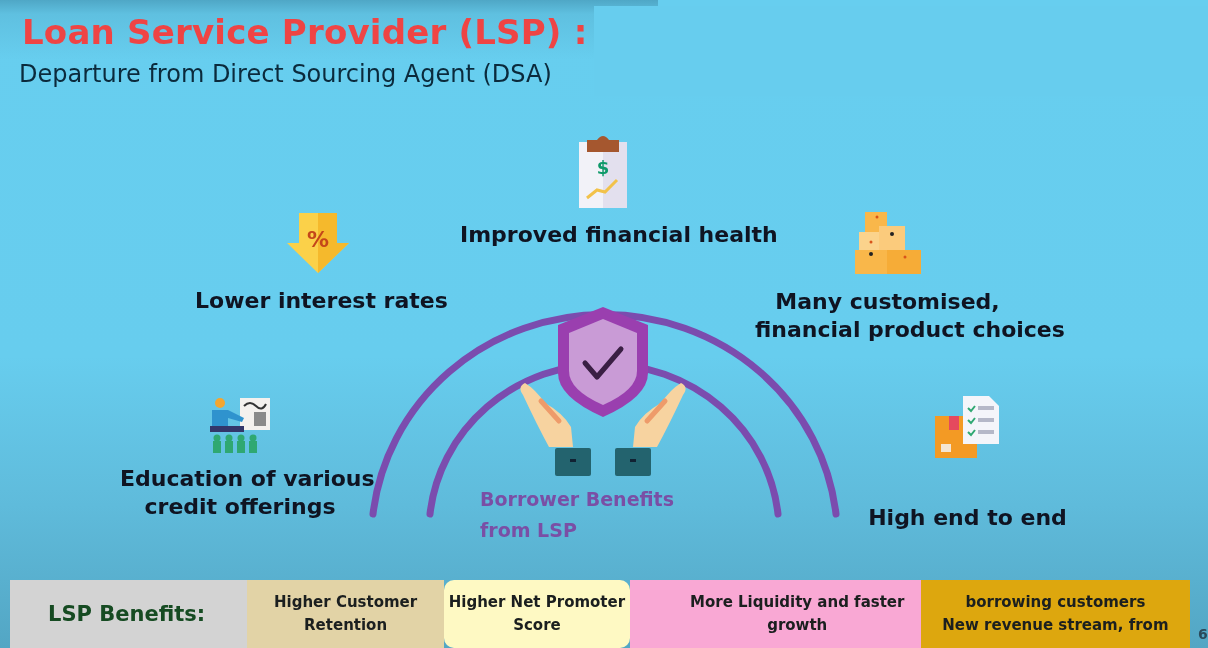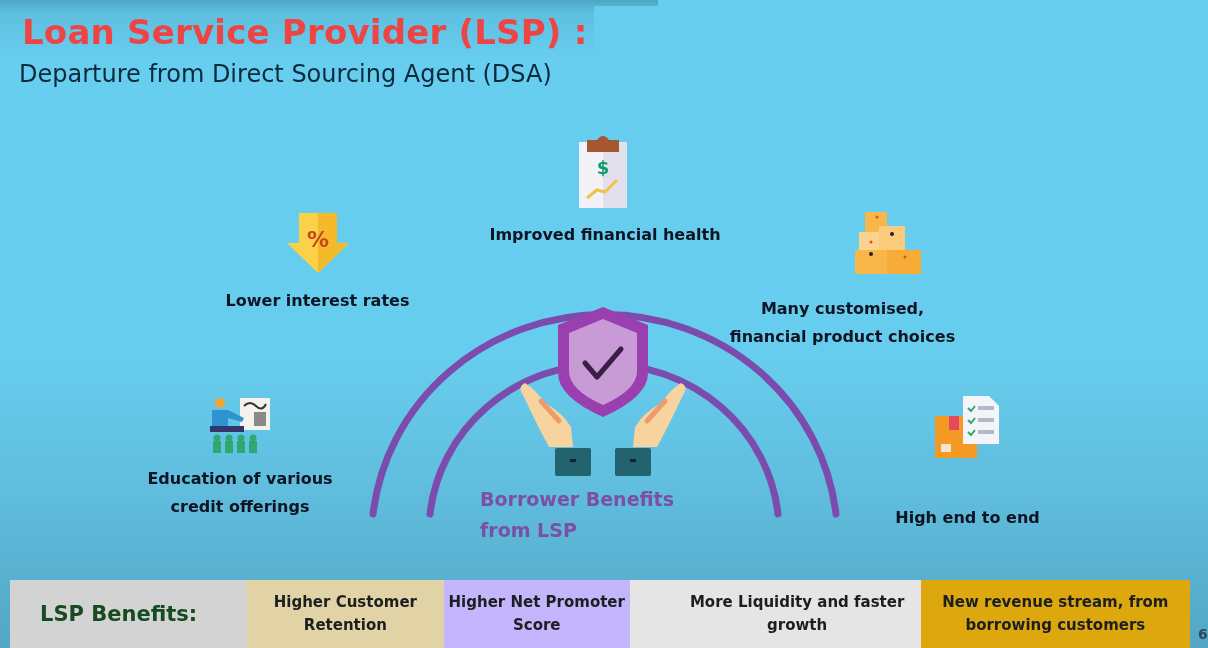--- a/index.html
+++ b/index.html
@@ -4,26 +4,26 @@
 <style>
   html, body { margin:0; padding:0; }
   body { width:1208px; height:648px; overflow:hidden; position:relative;
     font-family:"DejaVu Sans", sans-serif;
     background: linear-gradient(to bottom, #67CEEF 0%, #67CDEE 55%, #5FBBDB 78%, #53A6C4 100%); }
   .topband { position:absolute; left:0; top:0; width:658px; height:60px;
     background: linear-gradient(to bottom, #4FA7C6 0px, #5FC0E0 14px, rgba(103,206,239,0) 60px); }
   .title { position:absolute; left:22px; top:12px; font-size:34px; font-weight:bold; color:#ef4444; letter-spacing:0.2px; white-space:nowrap; }
   .subtitle { position:absolute; left:19px; top:60px; font-size:24px; color:#0b2a3c; white-space:nowrap; }
   .cover { position:absolute; left:594px; top:6px; width:614px; height:90px; background:#67CDEE; }
-  .label { position:absolute; text-align:center; font-weight:bold; font-size:16px; color:#0f1422; line-height:28px; white-space:nowrap; }
+  .label { position:absolute; text-align:center; font-weight:bold; font-size:22px; color:#0f1422; line-height:28px; white-space:nowrap; }
   .icon { position:absolute; }
   .center-label { position:absolute; left:480px; top:484px; width:240px; font-weight:bold; font-size:19px; color:#7a4fa5; line-height:31px; }
   .bar { position:absolute; left:10px; top:580px; width:1180px; height:68px; display:flex; }
   .seg { height:100%; display:flex; align-items:center; justify-content:center; text-align:center; font-weight:bold; font-size:15px; color:#1b1f1f; line-height:23px; }
-  .seg.lead { justify-content:flex-start; padding-left:30px; box-sizing:border-box; font-size:21px; color:#164b22; }
+  .seg.lead { justify-content:flex-start; padding-left:38px; box-sizing:border-box; font-size:21px; color:#164b22; }
   .pagenum { position:absolute; left:1198px; top:626px; font-size:14px; color:#2b4a5b; font-weight:bold; }
 </style>
 </head>
 <body>
 
 <div class="topband"></div>
 <div class="title">Loan Service Provider (LSP) :</div>
 <div class="subtitle">Departure from Direct Sourcing Agent (DSA)</div>
 <div class="cover"></div>
 
@@ -76,21 +76,21 @@
   <rect x="6" y="22" width="26" height="20" fill="#FBD38C"></rect>
   <rect x="26" y="16" width="26" height="26" fill="#FBCB7C"></rect>
   <rect x="2" y="40" width="34" height="24" fill="#F9B74A"></rect>
   <rect x="34" y="40" width="34" height="24" fill="#F6AC37"></rect>
   <circle cx="18" cy="44" r="2" fill="#222"></circle>
   <circle cx="39" cy="24" r="2" fill="#222"></circle>
   <circle cx="24" cy="7" r="1.5" fill="#D9541A"></circle>
   <circle cx="52" cy="47" r="1.5" fill="#D9541A"></circle>
   <circle cx="18" cy="32" r="1.5" fill="#D9541A"></circle>
 </svg>
-<div class="label" style="left:710px;top:288px;width:265px;margin-top:7px;">
+<div class="label" style="left:755px;top:288px;width:265px;">
   <div>Many customised,</div>
   <div>financial product choices</div>
 </div>
 
 <svg class="icon" style="left:210px;top:396px;" width="62" height="60" viewBox="0 0 62 60">
   <rect x="30" y="2" width="30" height="32" fill="#F4F1EE"></rect>
   <path d="M34 10 Q40 4 46 10 T56 8" fill="none" stroke="#333" stroke-width="2"></path>
   <rect x="44" y="16" width="12" height="14" fill="#8A8A8A"></rect>
   <circle cx="10" cy="7" r="5" fill="#F4A630"></circle>
   <path d="M2 14 L18 14 L34 22 L32 26 L18 22 L18 34 L2 34 Z" fill="#2F93CE"></path>
@@ -132,33 +132,33 @@
 </div>
 
 <div class="bar">
   <div class="seg lead" style="width:245px;background:#D3D3D3;">LSP Benefits:</div>
   <div class="seg" style="width:205px;background:#E2D3A6;">
     <div>
         <div>Higher Customer</div>
         <div>Retention</div>
       </div>
   </div>
-  <div class="seg" style="width:193px;background:#c4b5fd;">
+  <div class="seg" style="width:193px;background:#fef9c3;border-radius:10px;">
     <div>
         <div>Higher Net Promoter</div>
         <div>Score</div>
       </div>
   </div>
-  <div class="seg" style="width:257px;background:#e5e5e5;padding-left:44px;">
+  <div class="seg" style="width:257px;background:#f9a8d4;padding-left:44px;">
     <div>
         <div>More Liquidity and faster</div>
         <div>growth</div>
       </div>
   </div>
   <div class="seg" style="width:280px;background:#DDA70E;">
     <div>
+        <div>borrowing customers</div>
         <div>New revenue stream, from</div>
-        <div>borrowing customers</div>
       </div>
   </div>
 </div>
 
 <div class="pagenum">6</div>
 
 </body></html>

